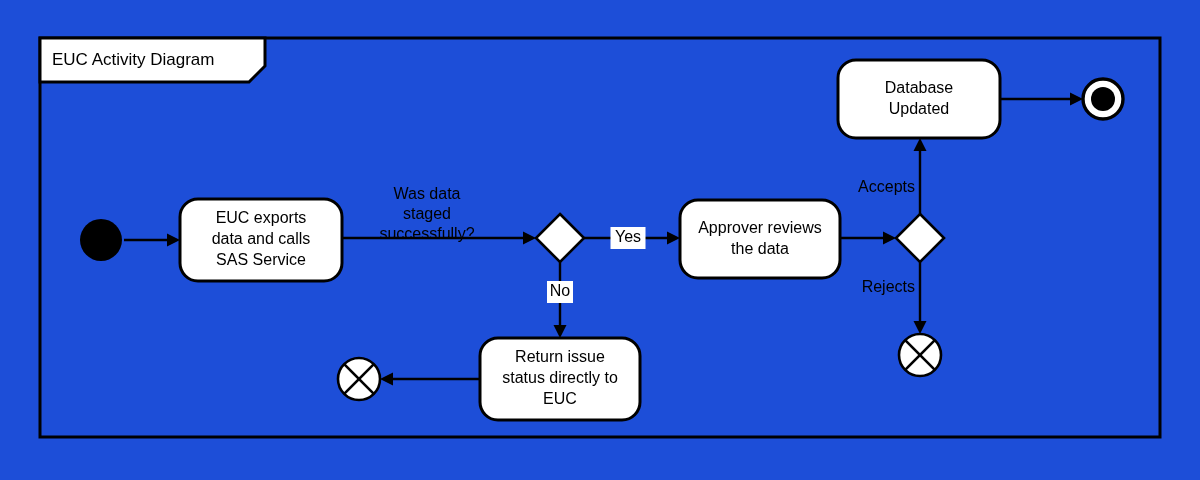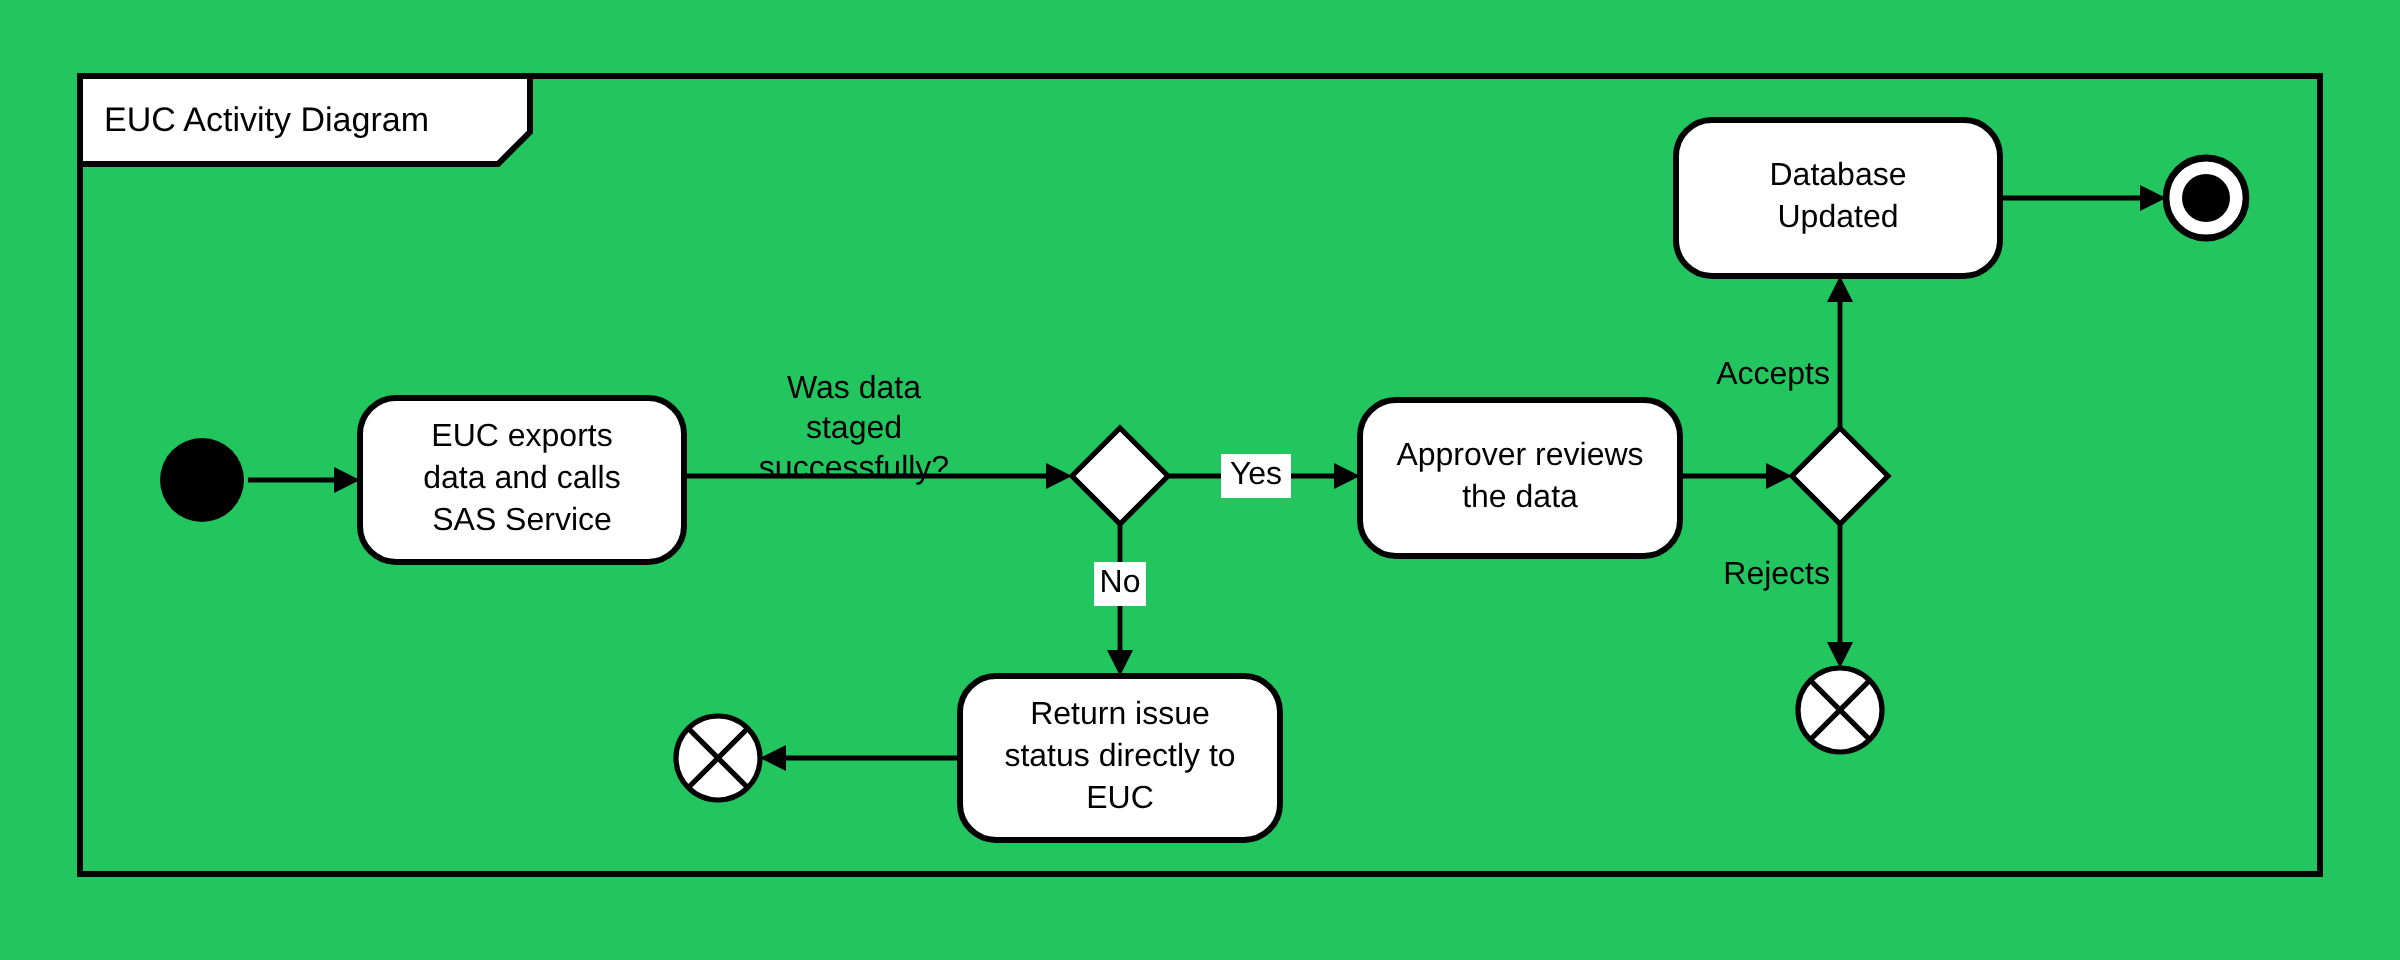--- a/index.html
+++ b/index.html
@@ -4,21 +4,21 @@
 <style>
   html, body {
     margin: 0;
     padding: 0;
     background: #ffffff;
   }
   #canvas {
     position: relative;
     width: 1200px;
     height: 480px;
-    background: #22c55e;
+    background: #1d4ed8;
     font-family: "Liberation Sans", sans-serif;
     overflow: hidden;
   }
   svg#diagram {
     position: absolute;
     left: 0;
     top: 0;
     width: 1200px;
     height: 480px;
   }

